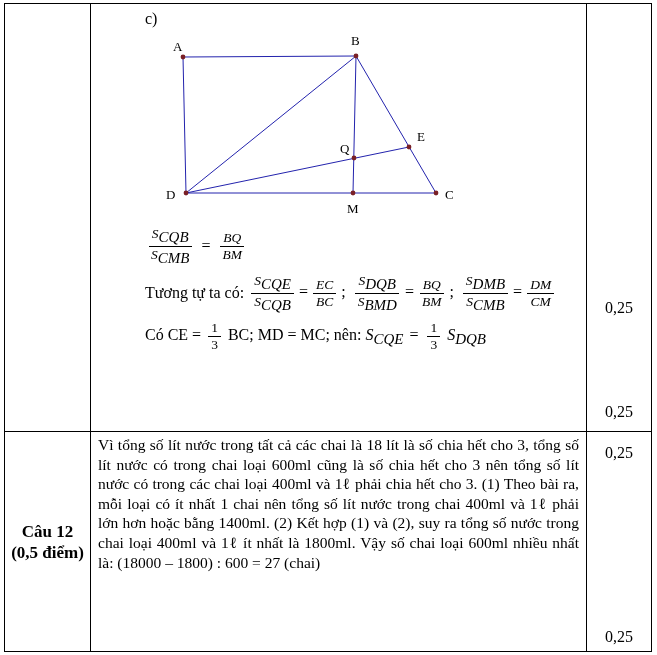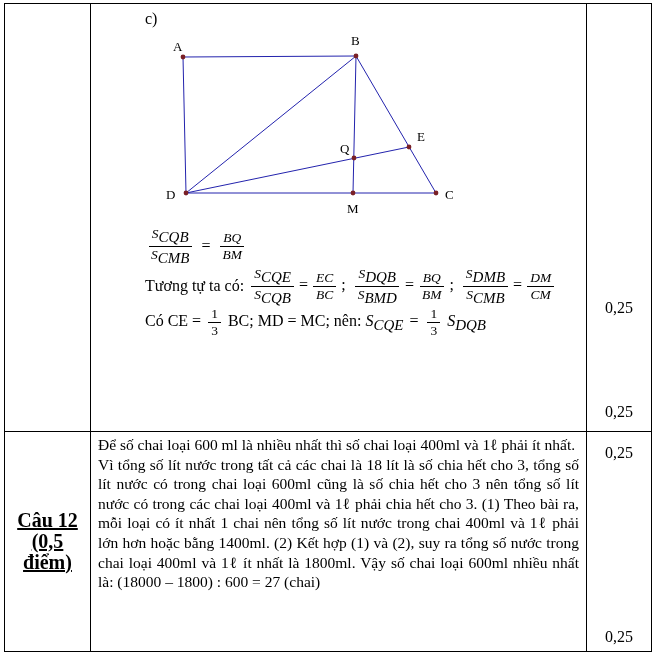--- a/index.html
+++ b/index.html
@@ -12,38 +12,38 @@
   .cell { position:relative; overflow:hidden; }
   .bR { border-right:1px solid #000; }
   .bB { border-bottom:1px solid #000; }
 
   
   .mid1 { padding:4px 6px 0 6px; font-size:16px; }
   .part { margin-left:48px; line-height:21px; }
   .geo  { display:block; margin-left:4px; }
   .geo text { font-size:13px; fill:#000; font-family:"Liberation Serif", serif; }
   .para { width:416px; margin-left:48px; margin-top:4px; text-align:justify; line-height:21px; }
-  .mline { margin-left:48px; line-height:20px; }
+  .mline { margin-left:48px; margin-top:7px; line-height:20px; }
 
   .frac { display:inline-flex; flex-direction:column; align-items:center;
           vertical-align:middle; margin:0 3px; font-size:13.5px; line-height:1.05;text-align:right; }
   .frac .top { border-bottom:1px solid #000; padding:0 3px 1px; white-space:nowrap; }
   .frac .bot { padding:1px 3px 0; white-space:nowrap; }
   .v { font-style:italic; }
   sub { font-style:italic; font-size:15px; }
   .op { margin:0 2px; }
 
   
   .score { position:absolute; left:18px; font-size:16px; }
   .r1s1 { top:295px; } .r1s2 { top:399px; }
   .r2s1 { top:12px; }  .r2s2 { top:196px; }
 
   
   .qcell { display:flex; flex-direction:column; align-items:center; justify-content:center;
-           font-weight:bold; font-size:20px; text-align:center; line-height:21px;text-decoration:underline; }
+           font-weight:bold; font-size:17px; text-align:center; line-height:21px; }
   .mid2 { padding:3px 7px 0 7px; font-size:15.5px; }
   .mid2 p { text-align:justify; line-height:19.6px; }
 </style>
 </head>
 <body>
 
 <div class="sheet">
   <div class="tbl">
 
     <div class="cell bR bB"></div>
@@ -139,21 +139,20 @@
       <span class="score r1s1">0,25</span>
       <span class="score r1s2">0,25</span>
     </div>
 
     <div class="cell bR qcell">
       <div>Câu 12</div>
       <div>(0,5 điểm)</div>
     </div>
 
     <div class="cell bR mid2">
-      <p>Để số chai loại 600 ml là nhiều nhất thì số chai loại 400ml và 1ℓ phải ít nhất.</p>
       <p>Vì tổng số lít nước trong tất cả các chai là 18 lít là số chia hết cho 3, tổng số lít nước có trong chai loại 600ml cũng là số chia hết cho 3 nên tổng số lít nước có trong các chai loại 400ml và 1ℓ phải chia hết cho 3. (1) Theo bài ra, mỗi loại có ít nhất 1 chai nên tổng số lít nước trong chai 400ml và 1ℓ phải lớn hơn hoặc bằng 1400ml. (2) Kết hợp (1) và (2), suy ra tổng số nước trong chai loại 400ml và 1ℓ ít nhất là 1800ml. Vậy số chai loại 600ml nhiều nhất là: (18000 – 1800) : 600 = 27 (chai)</p>
     </div>
 
     <div class="cell">
       <span class="score r2s1">0,25</span>
       <span class="score r2s2">0,25</span>
     </div>
 
   </div>
 </div>

